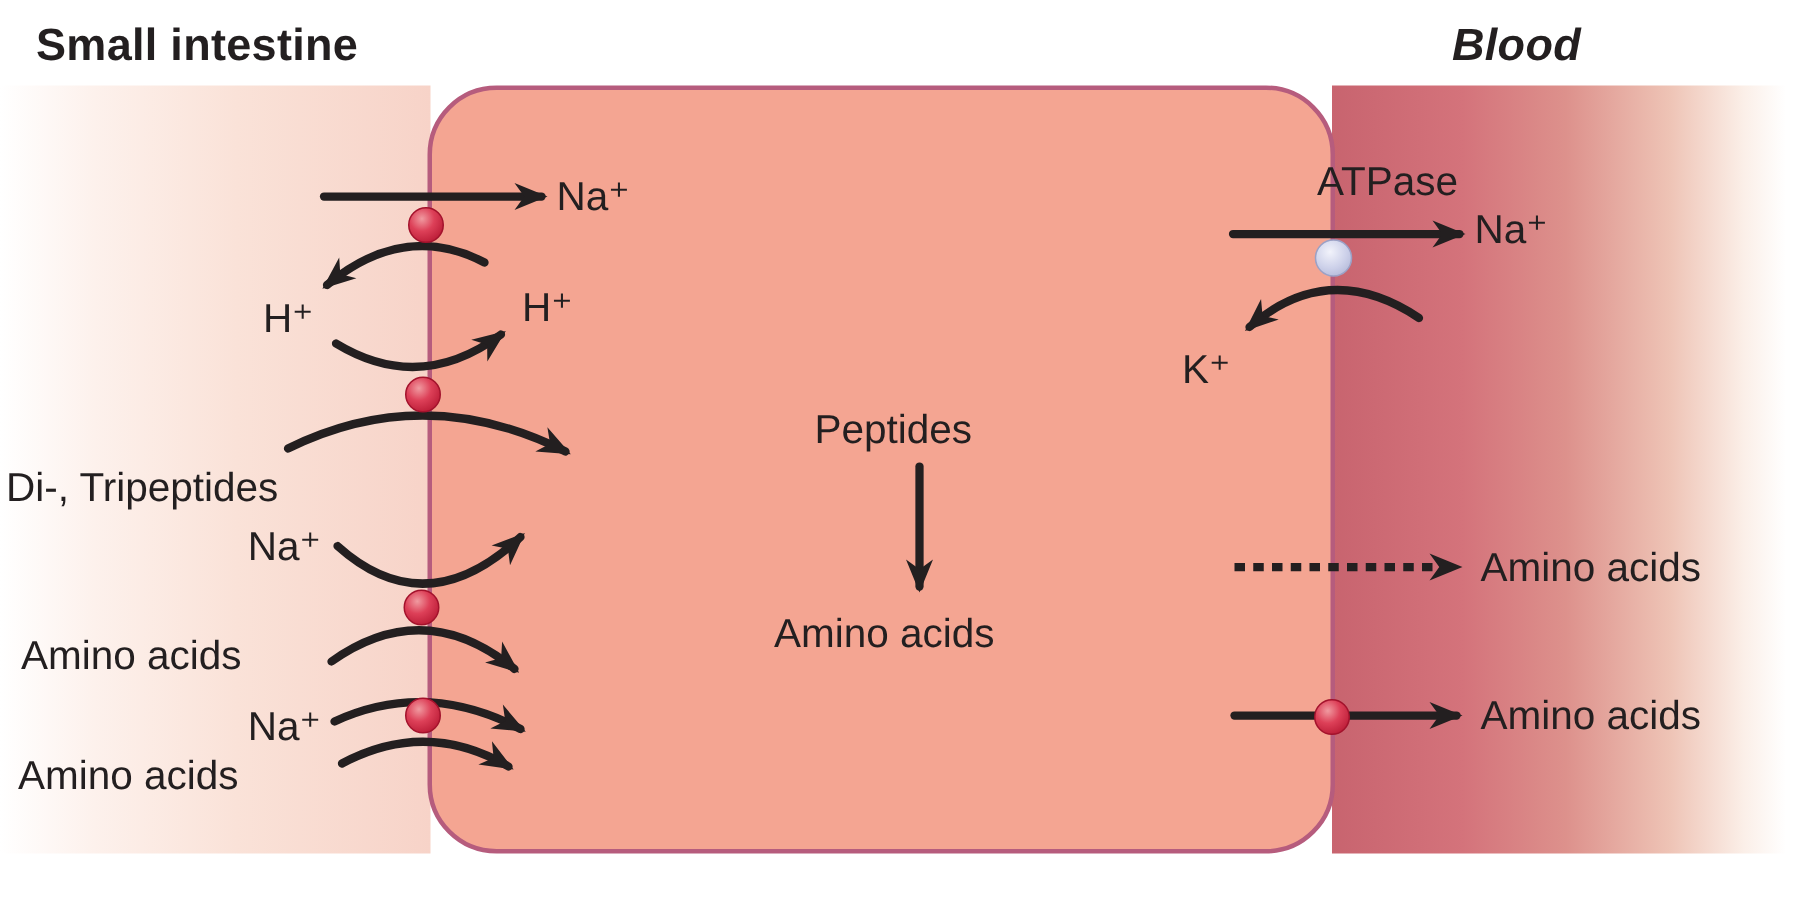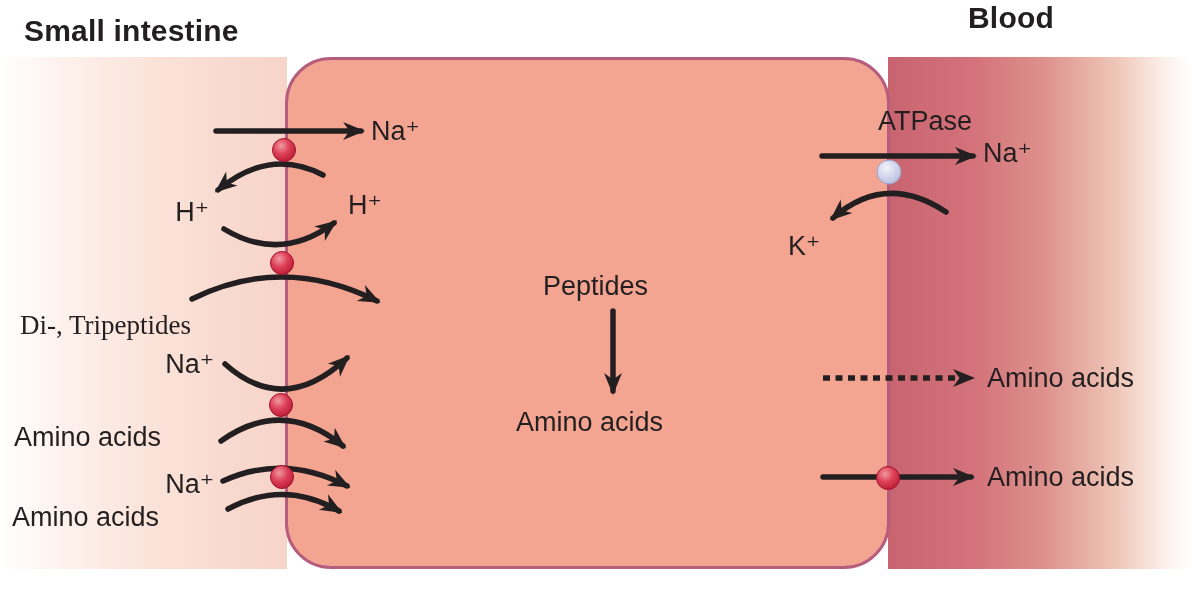--- a/index.html
+++ b/index.html
@@ -79,26 +79,26 @@
 
     <circle cx="284" cy="150" r="11.5" fill="url(#redBall)" stroke="#a3122c" stroke-width="1"></circle>
     <circle cx="282" cy="263" r="11.5" fill="url(#redBall)" stroke="#a3122c" stroke-width="1"></circle>
     <circle cx="281" cy="405" r="11.5" fill="url(#redBall)" stroke="#a3122c" stroke-width="1"></circle>
     <circle cx="282" cy="477" r="11.5" fill="url(#redBall)" stroke="#a3122c" stroke-width="1"></circle>
     <circle cx="888" cy="478" r="11.5" fill="url(#redBall)" stroke="#a3122c" stroke-width="1"></circle>
     <circle cx="889" cy="172" r="12" fill="url(#blueBall)" stroke="#9ba1c6" stroke-width="1"></circle>
   </svg>
 
   <div class="label title" style="left:24px;top:15px;">Small intestine</div>
-  <div class="label title" style="left:968px;top:2px;">Blood</div>
+  <div class="label title" style="left:968px;top:15px;font-style:italic;">Blood</div>
 
   <div class="label" style="left:371px;top:117px;">Na⁺</div>
   <div class="label r" style="left:139px;top:198px;width:70px;">H⁺</div>
   <div class="label" style="left:348px;top:191px;">H⁺</div>
-  <div class="label" style="left:20px;top:311px;font-family:Liberation Serif, serif;">Di-, Tripeptides</div>
+  <div class="label" style="left:4px;top:311px;">Di-, Tripeptides</div>
   <div class="label r" style="left:144px;top:350px;width:70px;">Na⁺</div>
   <div class="label" style="left:14px;top:423px;">Amino acids</div>
   <div class="label r" style="left:144px;top:470px;width:70px;">Na⁺</div>
   <div class="label" style="left:12px;top:503px;">Amino acids</div>
 
   <div class="label" style="left:543px;top:272px;">Peptides</div>
   <div class="label" style="left:516px;top:408px;">Amino acids</div>
 
   <div class="label" style="left:834px;top:107px;margin-left:44px;">ATPase</div>
   <div class="label" style="left:983px;top:139px;">Na⁺</div>

